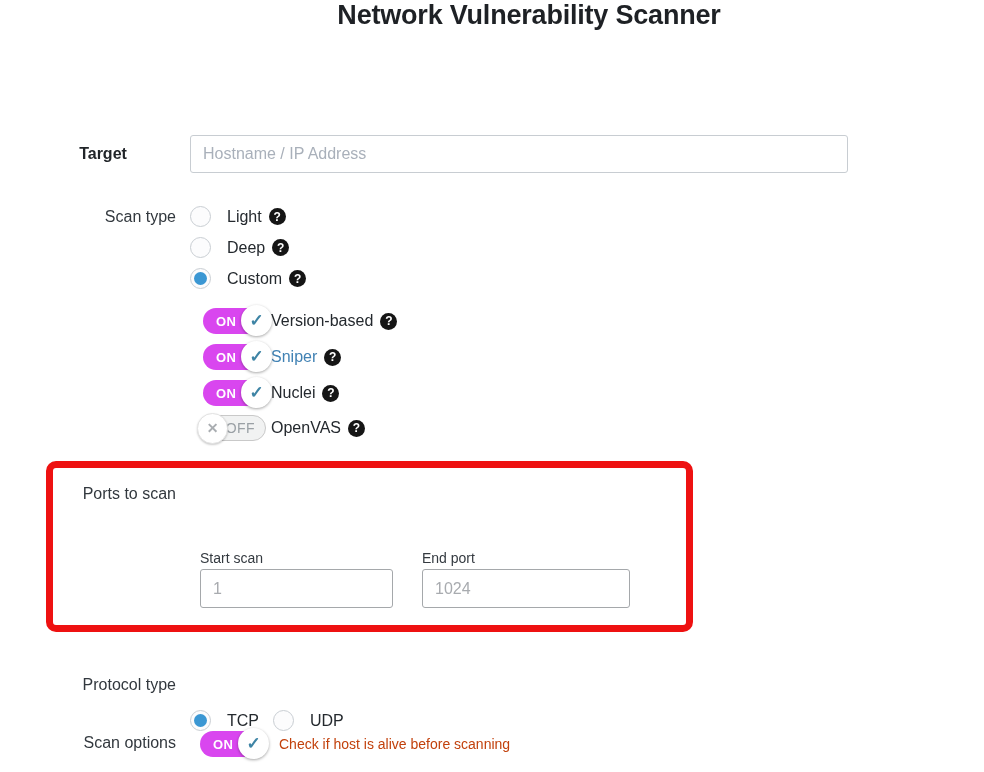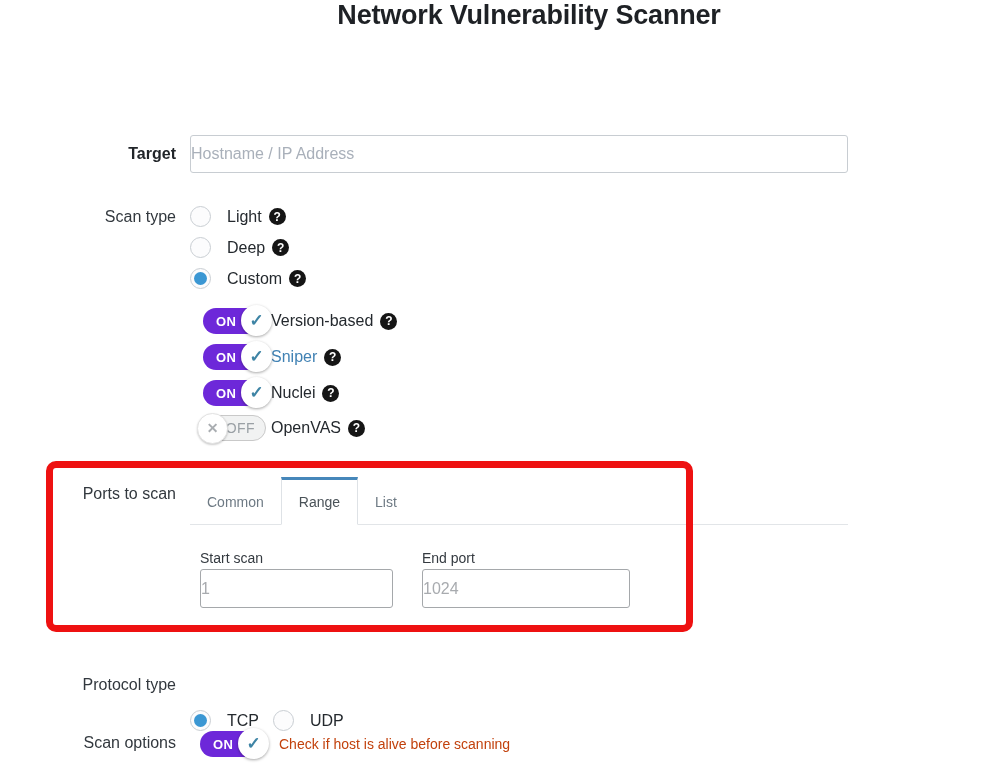--- a/index.html
+++ b/index.html
@@ -26,30 +26,30 @@
   }
 
   
   .field-label {
     left: 30px; width: 146px;
     text-align: right;
     font-size: 16px;
     color: #32383e;
     white-space: nowrap;
   }
-  .field-label.bold { font-weight: 700; color: #212529; }
+  .field-label.bold { font-weight: 700; color: #212529; text-align: center; }
 
   
   .text-input {
     border: 1px solid #c8cdd2;
     border-radius: 3px;
     font-family: "Liberation Sans", sans-serif;
     font-size: 16px;
     color: #2f353b;
-    padding: 0 0;
+    padding: 0 12px;
     outline: none;
     background: #fff;
   }
   .text-input::placeholder { color: #a9b0ba; opacity: 1; }
   .port-input { border-color: #a5a8ab; }
   .port-input::placeholder { color: #a8abaf; }
 
   
   .radio-row { display: flex; align-items: center; }
   .radio {
@@ -83,21 +83,21 @@
   }
 
   
   .toggle-row { display: flex; align-items: center; }
   .toggle {
     position: relative;
     width: 63px; height: 26px;
     border-radius: 13px;
     flex: 0 0 auto;
   }
-  .toggle.on { background: #6d28d9; }
+  .toggle.on { background: #d946ef; }
   .toggle.off { background: #f1f2f2; border: 1px solid #c9c9c9; }
   .toggle .state-text {
     position: absolute; top: 0; height: 100%;
     display: flex; align-items: center;
     font-size: 13px; font-weight: 700; letter-spacing: 0.4px;
   }
   .toggle.on .state-text { left: 13px; color: #ffffff; }
   .toggle.off .state-text { right: 10px; color: #9aa0a5; font-weight: 400; font-size: 14px; }
   .toggle .knob {
     position: absolute; top: -3px;
@@ -223,25 +223,20 @@
       <span class="knob">
           <span class="cross-glyph">✕</span>
         </span>
     </span>
     <span class="toggle-label">OpenVAS</span>
     <span class="help-icon">?</span>
   </div>
 
   <div class="abs field-label" style="top:485px">Ports to scan</div>
 
-  <div class="abs tabbar">
-    <div class="tab">Common</div>
-    <div class="tab active">Range</div>
-    <div class="tab">List</div>
-  </div>
 
   <div class="abs sub-label" style="left:200px; top:550px">Start scan</div>
   <input class="abs text-input port-input" style="left: 200px; top: 569px; width: 193px; height: 39px;" placeholder="1">
 
   <div class="abs sub-label" style="left:422px; top:550px">End port</div>
   <input class="abs text-input port-input" style="left: 422px; top: 569px; width: 208px; height: 39px;" placeholder="1024">
 
   <div class="abs annotation-box"></div>
 
   <div class="abs field-label" style="top:676px">Protocol type</div>

